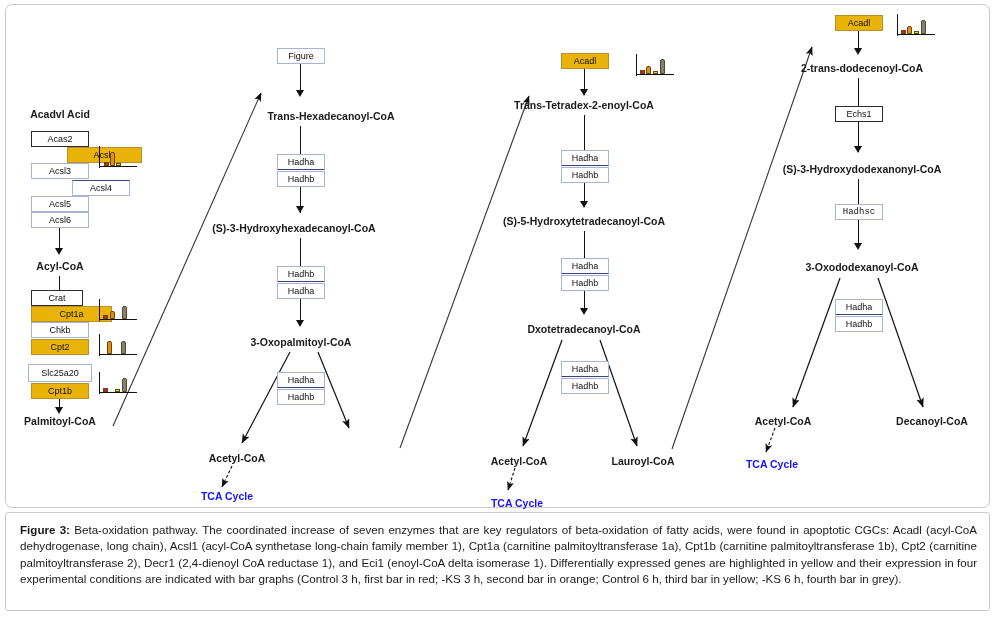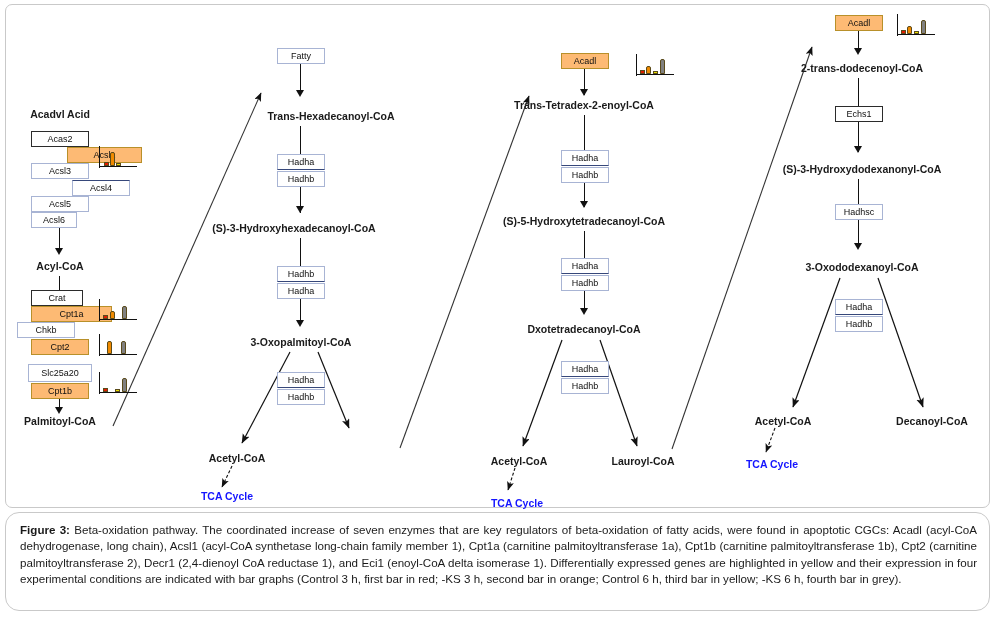--- a/index.html
+++ b/index.html
@@ -3,34 +3,34 @@
 <meta charset="utf-8">
 <style>
   html,body{margin:0;padding:0;background:#ffffff;}
   body{font-family:"Liberation Sans",sans-serif;}
   #page{position:relative;width:997px;height:617px;background:#ffffff;overflow:hidden;}
 
   
   #frame{position:absolute;left:5px;top:4px;width:985px;height:504px;
          border:1px solid #c9c9c9;border-radius:7px;background:#ffffff;box-sizing:border-box;}
   #caption-box{position:absolute;left:5px;top:512px;width:985px;height:99px;
-         border:1px solid #c9c9c9;border-radius:14px;background:#ffffff;box-sizing:border-box;}
+         border:1px solid #c9c9c9;border-radius:3px;background:#ffffff;box-sizing:border-box;}
 
   
   .meta{position:absolute;font-size:10.5px;font-weight:bold;color:#1a1a1a;
         white-space:nowrap;line-height:12px;}
   .meta.center{transform:translateX(-50%);}
   .tca{position:absolute;font-size:10.5px;font-weight:bold;color:#1414ff;
        white-space:nowrap;transform:translateX(-50%);}
 
   
   .ebox{position:absolute;box-sizing:border-box;border:1px solid #a8b4d4;
         background:#ffffff;font-size:9px;color:#101010;text-align:center;
         line-height:14px;height:16px;white-space:nowrap;}
-  .ebox.yellow{background:#fdba74;border-color:#b8902a;}
+  .ebox.yellow{background:#eab308;border-color:#b8902a;}
   .ebox.thick{border:1.4px solid #2b2b2b;}
   .ebox.thickbot{border-bottom:1.4px solid #36477a;}
   .ebox.thicktop{border-top:1.4px solid #36477a;margin-left:41px;}
 
   
   .vline{position:absolute;width:1.4px;background:#111111;}
   .arrowdn{position:absolute;width:0;height:0;border-left:4.5px solid transparent;
            border-right:4.5px solid transparent;border-top:7px solid #111111;}
 
   
@@ -78,31 +78,31 @@
     <line x1="775" y1="428" x2="766" y2="452" stroke="#111" stroke-width="1.1" stroke-dasharray="3,2" marker-end="url(#ah)"></line>
   </svg>
 
   <div class="meta center" style="left:60px;top:108px;">Acadvl Acid</div>
 
   <div class="ebox thick" style="left:31px;top:131px;width:58px;">Acas2</div>
   <div class="ebox yellow" style="left:31px;top:147px;width:75px;margin-left:36px;">Acsl1</div>
   <div class="ebox" style="left:31px;top:163px;width:58px;">Acsl3</div>
   <div class="ebox thicktop" style="left:31px;top:180px;width:58px;">Acsl4</div>
   <div class="ebox" style="left:31px;top:196px;width:58px;">Acsl5</div>
-  <div class="ebox" style="left:31px;top:212px;width:46px;">Acsl6</div>
+  <div class="ebox" style="left:31px;top:212px;width:58px;">Acsl6</div>
 
   <div class="vline" style="left:59px;top:228px;height:22px;"></div>
   <div class="arrowdn" style="left:55px;top:248px;"></div>
 
   <div class="meta center" style="left:60px;top:260px;">Acyl-CoA</div>
   <div class="vline" style="left:59px;top:276px;height:14px;"></div>
 
   <div class="ebox thick" style="left:31px;top:290px;width:52px;">Crat</div>
   <div class="ebox yellow" style="left:31px;top:306px;width:81px;">Cpt1a</div>
-  <div class="ebox" style="left:17px;top:322px;width:58px;">Chkb</div>
+  <div class="ebox" style="left:31px;top:322px;width:58px;">Chkb</div>
   <div class="ebox yellow" style="left:31px;top:339px;width:58px;">Cpt2</div>
   <div class="ebox" style="left:28px;top:364px;width:64px;height:18px;line-height:16px;">Slc25a20</div>
   <div class="ebox yellow" style="left:31px;top:383px;width:58px;">Cpt1b</div>
 
   <div class="vline" style="left:59px;top:399px;height:10px;"></div>
   <div class="arrowdn" style="left:55px;top:407px;"></div>
   <div class="meta center" style="left:60px;top:415px;">Palmitoyl-CoA</div>
 
   <div class="minichart" style="left:99px;top:146px;width:42px;height:26px;">
     <div class="axisv"></div>
@@ -128,21 +128,21 @@
   </div>
 
   <div class="minichart" style="left:99px;top:372px;width:42px;height:26px;">
     <div class="axisv"></div>
     <div class="axish" style="width:38px;"></div>
     <div class="bar" style="left:4px;background:#e01b00;height:4px;"></div>
     <div class="bar" style="left:16px;background:#e8e000;height:3px;"></div>
     <div class="bar" style="left:23px;background:#808080;height:14px;border-radius:2px 2px 0 0;"></div>
   </div>
 
-  <div class="ebox" style="left:277px;top:48px;width:48px;">Fatty</div>
+  <div class="ebox" style="left:277px;top:48px;width:48px;">Figure</div>
   <div class="vline" style="left:300px;top:64px;height:30px;"></div>
   <div class="arrowdn" style="left:296px;top:90px;"></div>
   <div class="meta center" style="left:301px;top:110px;margin-left:30px;">Trans-Hexadecanoyl-CoA</div>
 
   <div class="vline" style="left:300px;top:126px;height:28px;"></div>
   <div class="ebox thickbot" style="left:277px;top:154px;width:48px;">Hadha</div>
   <div class="ebox" style="left:277px;top:171px;width:48px;">Hadhb</div>
   <div class="vline" style="left:300px;top:187px;height:26px;"></div>
   <div class="arrowdn" style="left:296px;top:206px;"></div>
   <div class="meta center" style="left:294px;top:222px;">(S)-3-Hydroxyhexadecanoyl-CoA</div>
@@ -191,21 +191,21 @@
   <div class="arrowdn" style="left:854px;top:48px;"></div>
   <div class="meta center" style="left:862px;top:62px;">2-trans-dodecenoyl-CoA</div>
 
   <div class="vline" style="left:858px;top:78px;height:28px;"></div>
   <div class="ebox thick" style="left:835px;top:106px;width:48px;">Echs1</div>
   <div class="vline" style="left:858px;top:122px;height:30px;"></div>
   <div class="arrowdn" style="left:854px;top:146px;"></div>
   <div class="meta center" style="left:862px;top:163px;">(S)-3-Hydroxydodexanonyl-CoA</div>
 
   <div class="vline" style="left:858px;top:179px;height:25px;"></div>
-  <div class="ebox" style="left:835px;top:204px;width:48px;">Hadhsc</div>
+  <div class="ebox" style="left:835px;top:204px;width:48px;font-family:Liberation Mono, monospace;">Hadhsc</div>
   <div class="vline" style="left:858px;top:220px;height:28px;"></div>
   <div class="arrowdn" style="left:854px;top:243px;"></div>
   <div class="meta center" style="left:862px;top:261px;">3-Oxododexanoyl-CoA</div>
 
   <div class="ebox thickbot" style="left:835px;top:299px;width:48px;">Hadha</div>
   <div class="ebox" style="left:835px;top:316px;width:48px;">Hadhb</div>
 
   <div class="meta center" style="left:783px;top:415px;">Acetyl-CoA</div>
   <div class="meta center" style="left:932px;top:415px;">Decanoyl-CoA</div>
   <div class="tca" style="left:772px;top:458px;">TCA Cycle</div>

